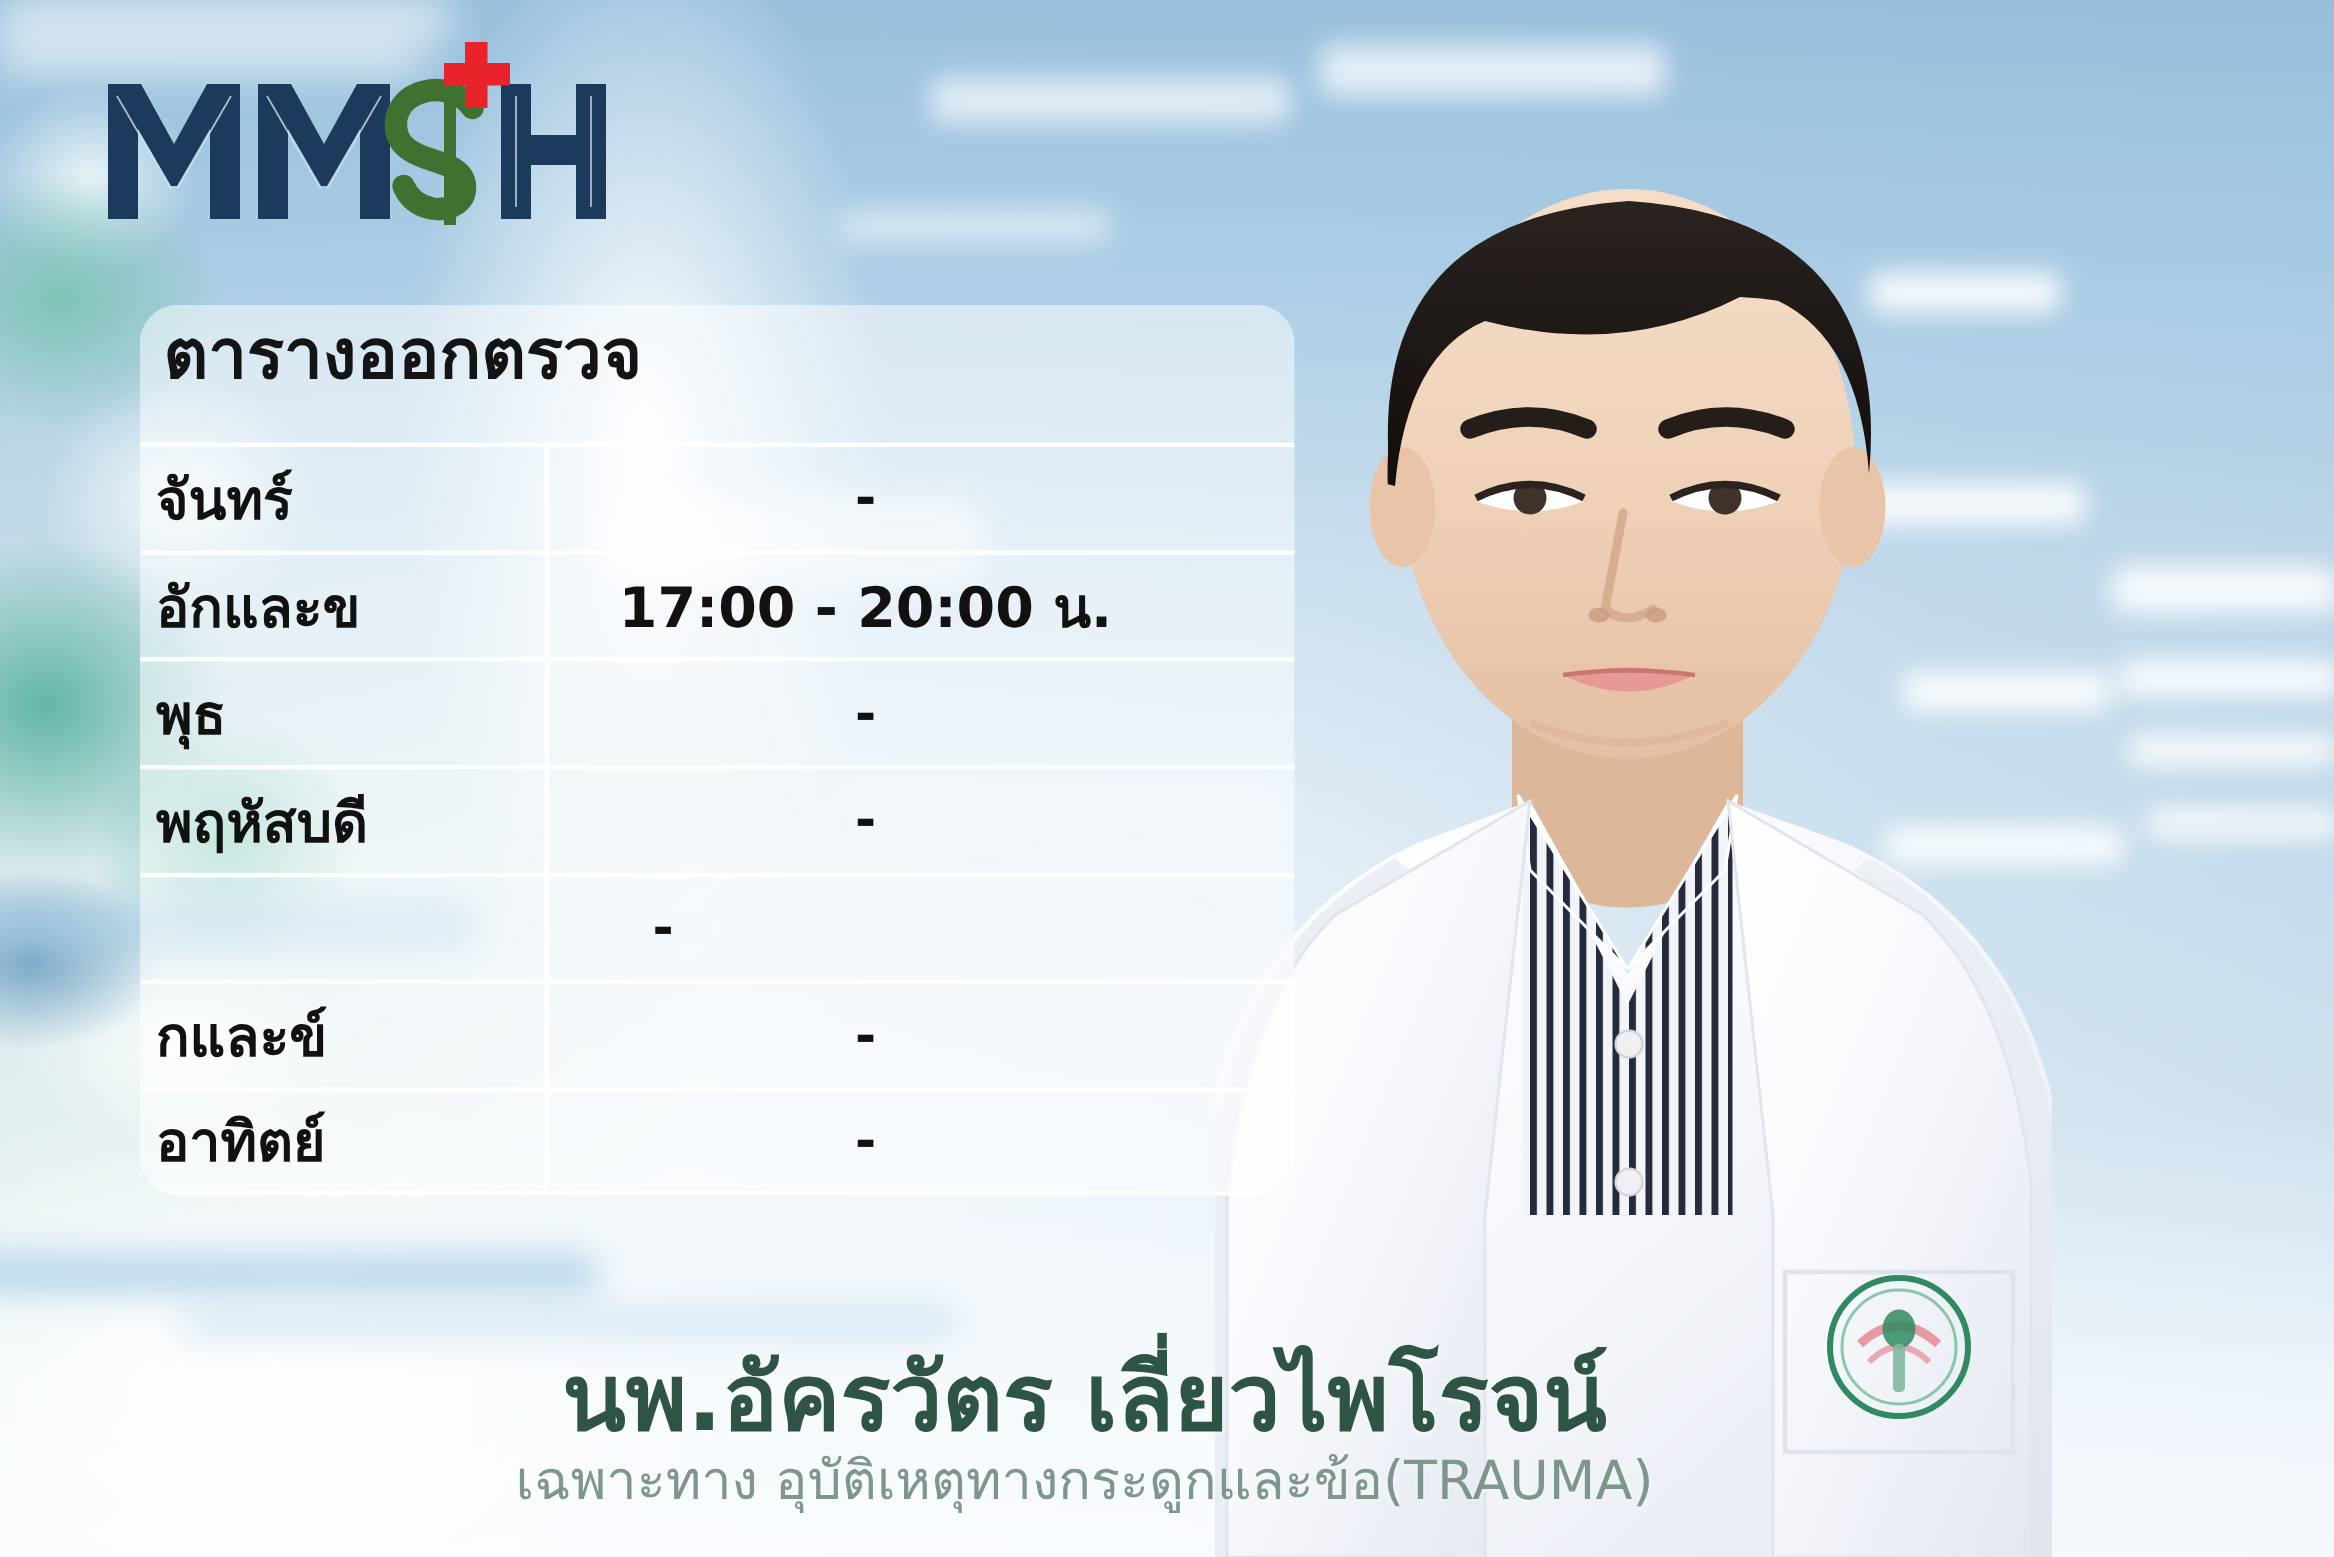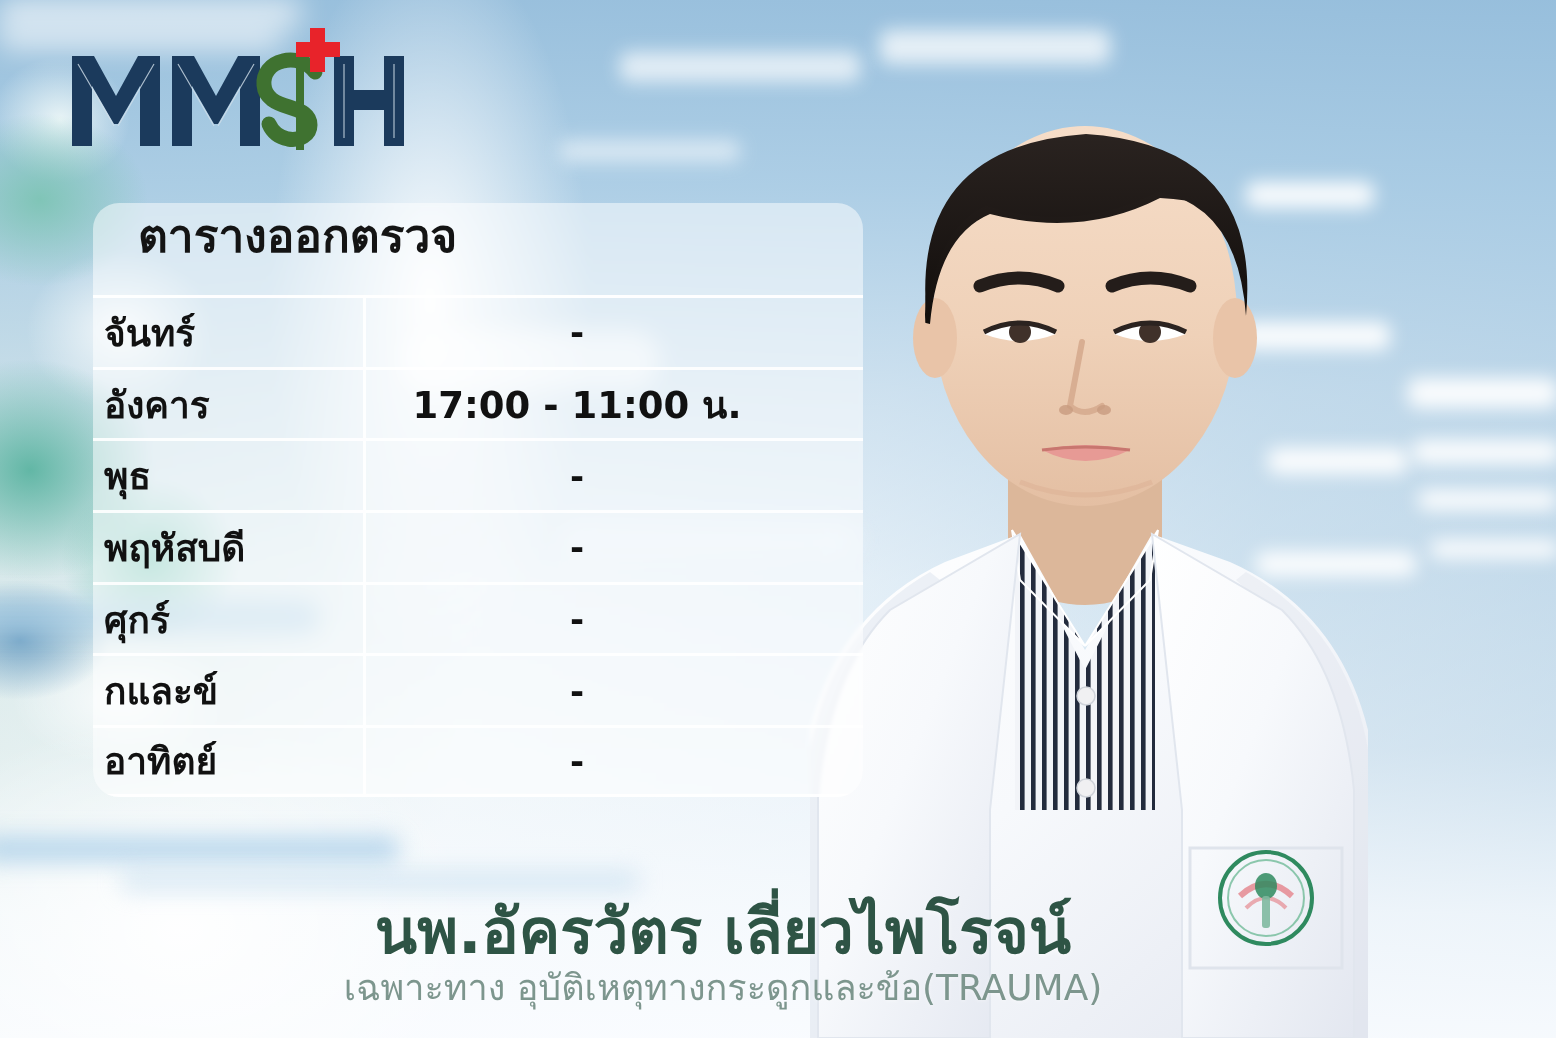--- a/index.html
+++ b/index.html
@@ -79,21 +79,21 @@
     top: 203px;
     width: 770px;
     height: 594px;
     border-radius: 26px;
     background: rgba(255,255,255,0.50);
     backdrop-filter: blur(2px);
     overflow: hidden;
   }
   .panel-title {
     position: absolute;
-    left: 45px;
+    left: 16px;
     top: 10px;
     font-size: 46px;
     font-weight: 700;
     color: #141414;
     letter-spacing: 0px;
     line-height: 1.0;
     white-space: nowrap;
   }
   .sched-table {
     position: absolute;
@@ -321,39 +321,38 @@
 
     <div class="sched-table">
 
       <div class="sched-row">
         <div class="day-cell">จันทร์</div>
         <div class="divider"></div>
         <div class="time-cell dash">-</div>
       </div>
 
       <div class="sched-row">
-        <div class="day-cell">อังคาร</div>
-        <div class="divider"></div>
-        <div class="time-cell">17:00 - 11:00 น.</div>
+        <div class="day-cell">อักและข</div>
+        <div class="divider"></div>
+        <div class="time-cell">17:00 - 20:00 น.</div>
       </div>
 
       <div class="sched-row">
         <div class="day-cell">พุธ</div>
         <div class="divider"></div>
         <div class="time-cell dash">-</div>
       </div>
 
       <div class="sched-row">
         <div class="day-cell">พฤหัสบดี</div>
         <div class="divider"></div>
         <div class="time-cell dash">-</div>
       </div>
 
       <div class="sched-row">
-        <div class="day-cell">ศุกร์</div>
         <div class="divider"></div>
         <div class="time-cell dash">-</div>
       </div>
 
       <div class="sched-row">
         <div class="day-cell">กและข์</div>
         <div class="divider"></div>
         <div class="time-cell dash">-</div>
       </div>
 

